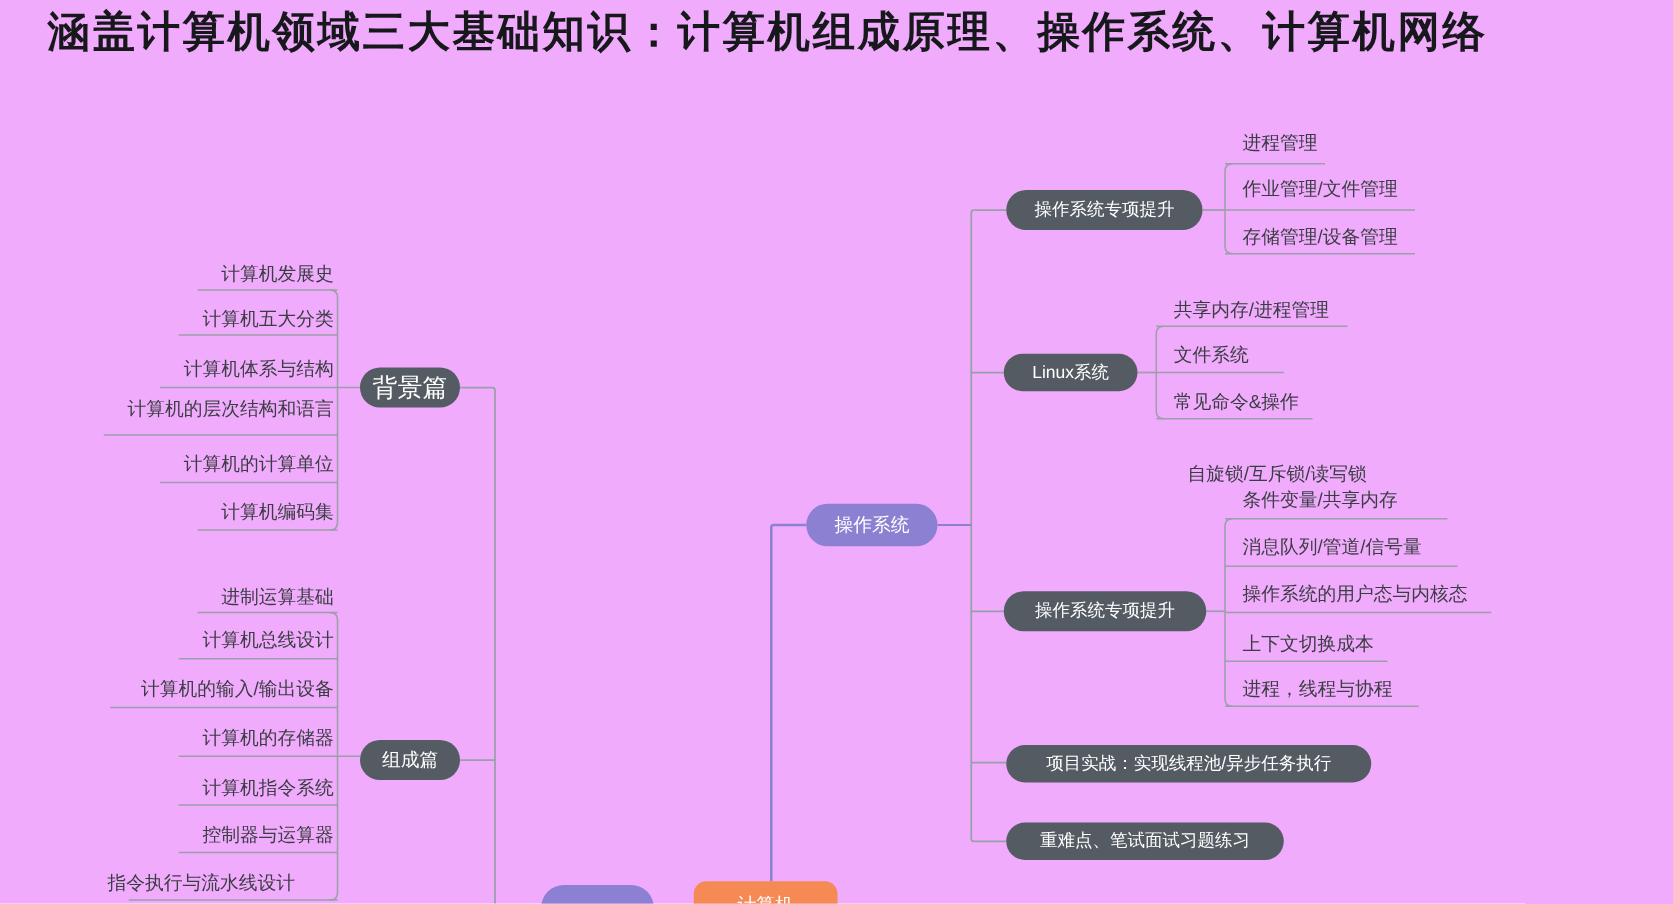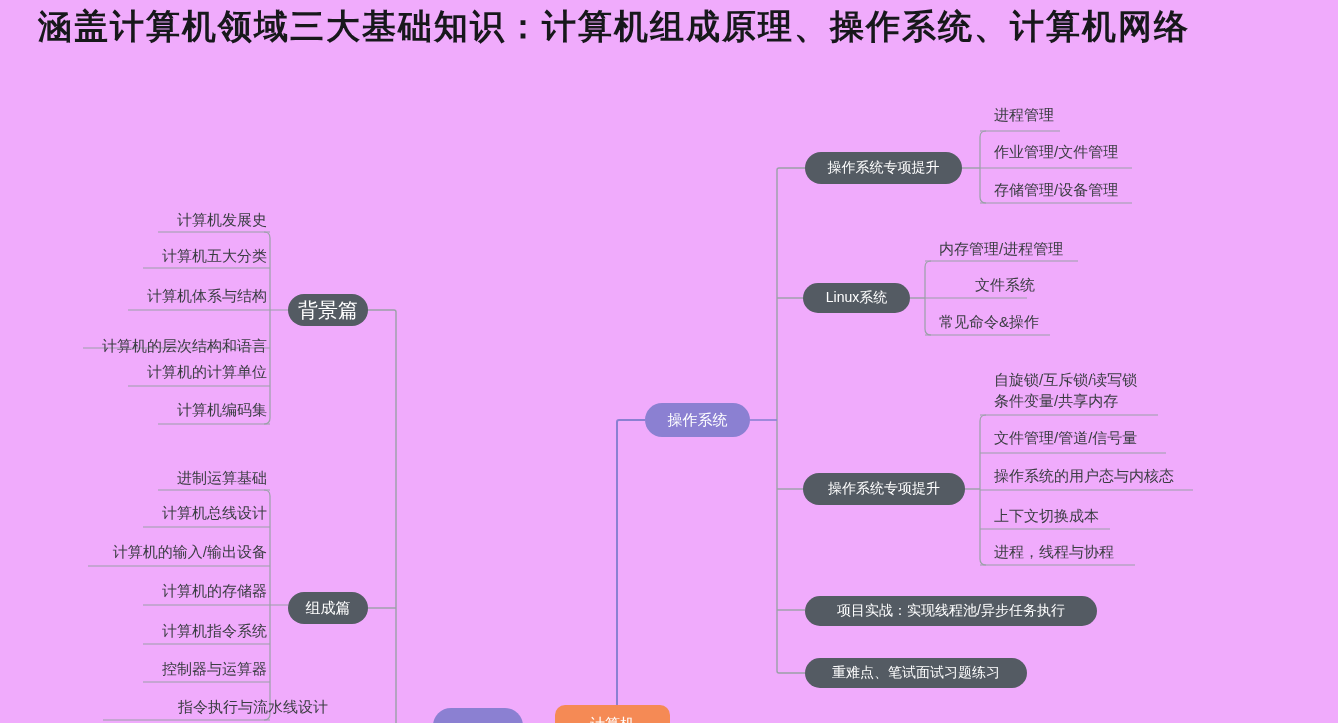--- a/index.html
+++ b/index.html
@@ -67,39 +67,39 @@
       <line x1="980" x2="1158" y1="415" y2="415" stroke="#9aa0a7" stroke-width="1.2"></line>
       <line x1="980" x2="1166" y1="453" y2="453" stroke="#9aa0a7" stroke-width="1.2"></line>
       <line x1="980" x2="1193" y1="490" y2="490" stroke="#9aa0a7" stroke-width="1.2"></line>
       <line x1="980" x2="1110" y1="529" y2="529" stroke="#9aa0a7" stroke-width="1.2"></line>
       <line x1="980" x2="1135" y1="565" y2="565" stroke="#9aa0a7" stroke-width="1.2"></line>
     </svg>
   <div id="layer">
       <div class="leaf" style="top: 208.5px; right: 1071px; text-align: right;">计算机发展史</div>
       <div class="leaf" style="top: 244.5px; right: 1071px; text-align: right;">计算机五大分类</div>
       <div class="leaf" style="top: 284.5px; right: 1071px; text-align: right;">计算机体系与结构</div>
-      <div class="leaf" style="top: 335px; right: 1071px; text-align: right;">计算机的层次结构和语言</div>
+      <div class="leaf" style="top: 317px; right: 1071px; text-align: right;">计算机的层次结构和语言</div>
       <div class="leaf" style="top: 360.5px; right: 1071px; text-align: right;">计算机的计算单位</div>
       <div class="leaf" style="top: 398.5px; right: 1071px; text-align: right;">计算机编码集</div>
       <div class="leaf" style="top: 466.5px; right: 1071px; text-align: center;">进制运算基础</div>
       <div class="leaf" style="top: 501.5px; right: 1071px; text-align: right;">计算机总线设计</div>
       <div class="leaf" style="top: 540.5px; right: 1071px; text-align: left;">计算机的输入/输出设备</div>
       <div class="leaf" style="top: 579.5px; right: 1071px; text-align: right;">计算机的存储器</div>
       <div class="leaf" style="top: 619.5px; right: 1071px; text-align: right;">计算机指令系统</div>
       <div class="leaf" style="top: 657.5px; right: 1071px; text-align: right;">控制器与运算器</div>
-      <div class="leaf" style="top: 695.5px; right: 1010px; text-align: left;">指令执行与流水线设计</div>
+      <div class="leaf" style="top: 695.5px; right: 1102px; text-align: left;">指令执行与流水线设计</div>
       <div class="leaf" style="top: 103.5px; left: 994px;">进程管理</div>
       <div class="leaf" style="top: 140.5px; left: 994px;">作业管理/文件管理</div>
       <div class="leaf" style="top: 178.5px; left: 994px;">存储管理/设备管理</div>
-      <div class="leaf" style="top: 237.5px; left: 939px;">内存管理/进程管理</div>
-      <div class="leaf" style="top: 273.5px; left: 975px; text-align: right;">文件系统</div>
+      <div class="leaf" style="top: 237.5px; left: 939px;">共享内存/进程管理</div>
+      <div class="leaf" style="top: 273.5px; left: 939px; text-align: right;">文件系统</div>
       <div class="leaf" style="top: 310.5px; left: 939px;">常见命令&amp;操作</div>
-      <div class="leaf" style="top: 369px; left: 994px;">自旋锁/互斥锁/读写锁</div>
+      <div class="leaf" style="top: 369px; left: 950px;">自旋锁/互斥锁/读写锁</div>
       <div class="leaf" style="top: 390px; left: 994px;">条件变量/共享内存</div>
-      <div class="leaf" style="top: 426.5px; left: 994px;">文件管理/管道/信号量</div>
+      <div class="leaf" style="top: 426.5px; left: 994px;">消息队列/管道/信号量</div>
       <div class="leaf" style="top: 464.5px; left: 994px;">操作系统的用户态与内核态</div>
       <div class="leaf" style="top: 504.5px; left: 994px;">上下文切换成本</div>
       <div class="leaf" style="top: 540.5px; left: 994px;">进程，线程与协程</div>
       <div class="node" style="left: 288px; top: 294px; width: 80px; height: 32px; background: rgb(84, 91, 99); font-size: 20px; border-radius: 16px;">背景篇</div>
       <div class="node" style="left: 288px; top: 592px; width: 80px; height: 32px; background: rgb(84, 91, 99); font-size: 15px; border-radius: 16px;">组成篇</div>
       <div class="node" style="left: 645px; top: 403px; width: 105px; height: 34px; background: rgb(139, 128, 210); font-size: 15px; border-radius: 17px;">操作系统</div>
       <div class="node" style="left: 805px; top: 152px; width: 157px; height: 32px; background: rgb(84, 91, 99); font-size: 14px; border-radius: 16px;">操作系统专项提升</div>
       <div class="node" style="left: 803px; top: 283px; width: 107px; height: 30px; background: rgb(84, 91, 99); font-size: 14px; border-radius: 15px;">Linux系统</div>
       <div class="node" style="left: 803px; top: 473px; width: 162px; height: 32px; background: rgb(84, 91, 99); font-size: 14px; border-radius: 16px;">操作系统专项提升</div>
       <div class="node" style="left: 805px; top: 658px; width: 222px; height: 30px; background: rgb(84, 91, 99); font-size: 14px; border-radius: 15px;">重难点、笔试面试习题练习</div>

